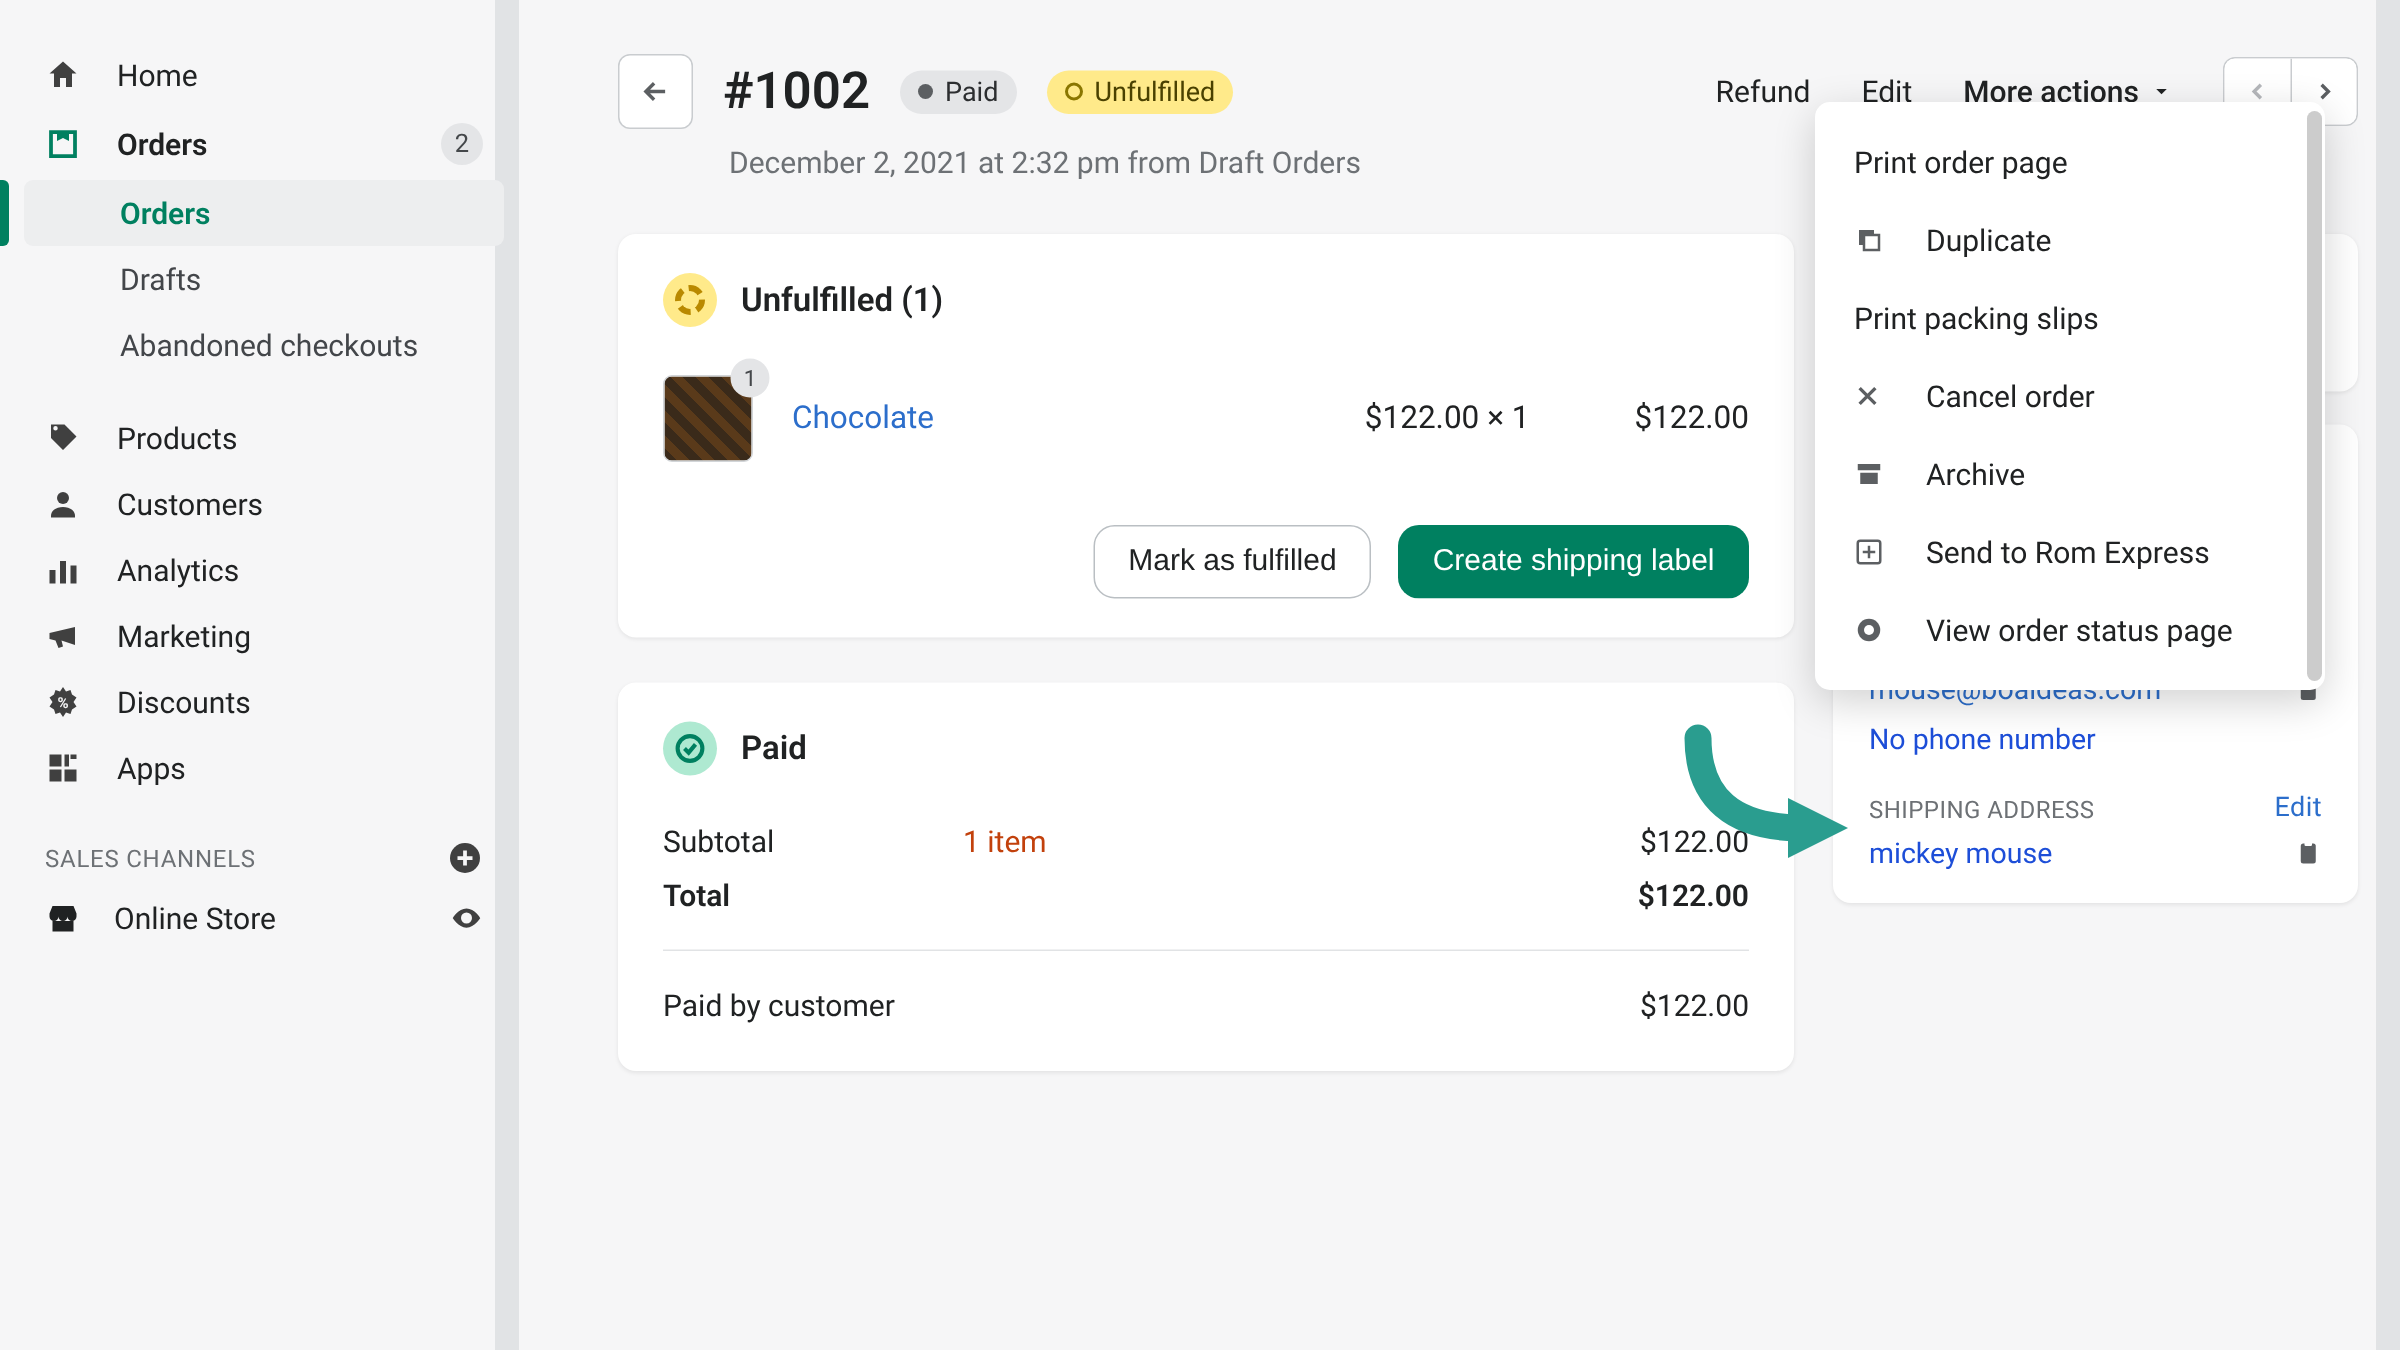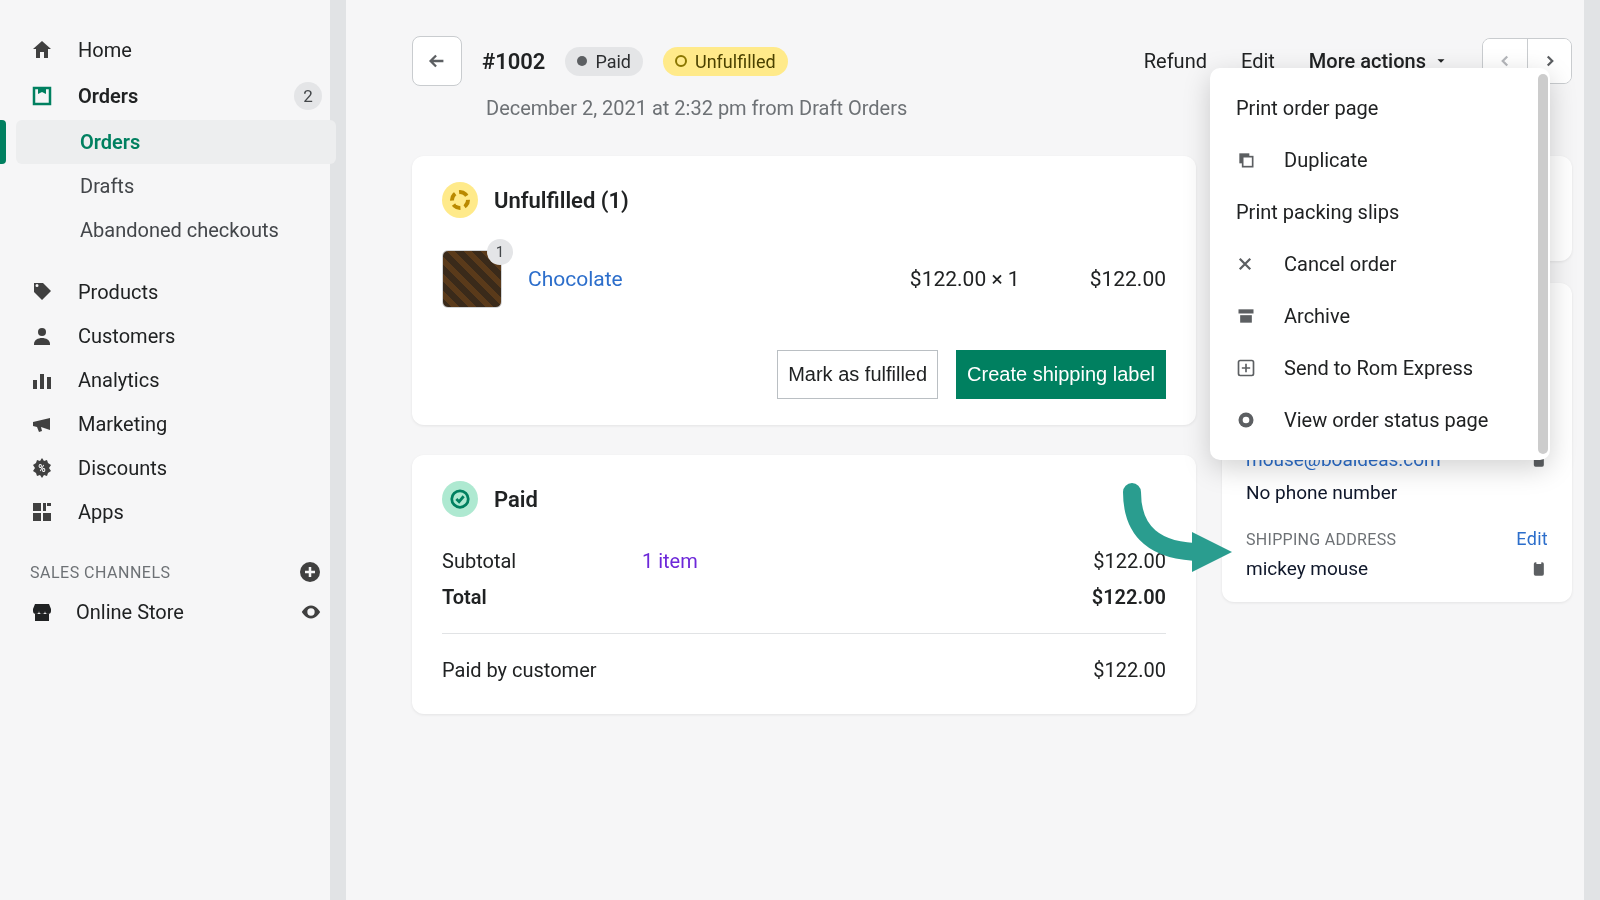--- a/index.html
+++ b/index.html
@@ -73,21 +73,21 @@
     position:absolute; right:0; top:0; bottom:0; width:16px; background:#e1e3e5;
   }
   .order-header {
     display:flex; align-items:center; gap:20px;
   }
   .back-btn {
     width:50px; height:50px; border:1px solid #c9cccf; border-radius:8px;
     display:flex; align-items:center; justify-content:center;
     background:#fff; cursor:pointer;
   }
-  .order-title { font-size:22px; font-weight:600; }
+  .order-title { font-size:34px; font-weight:600; }
   .pill {
     display:inline-flex; align-items:center; gap:8px;
     padding:4px 12px; border-radius:16px; font-size:18px;
   }
   .pill.paid { background:#e4e5e7; color:#2c2e30; }
   .pill.paid .dot { width:10px; height:10px; border-radius:50%; background:#5c5f62;}
   .pill.unful { background:#ffea8a; color:#4a4100; }
   .pill.unful .ring { width:12px; height:12px; border:2px solid #8a7600; border-radius:50%; }
   .header-actions {
     margin-left:auto; display:flex; align-items:center; gap:34px;
@@ -114,34 +114,34 @@
   .status-icon.unful { background:#ffea8a; }
   .status-icon.unful .ring { width:20px; height:20px; border:4px dashed #b98900; border-radius:50%; }
   .status-icon.paid { background:#aee9d1; }
   .status-icon.paid svg { color:#008060;}
   .line-row { display:flex; align-items:center; gap:26px; padding:6px 0;}
   .thumb { width:60px; height:58px; border:1px solid #d2d5d8; border-radius:6px; background:repeating-linear-gradient(45deg,#3a2a1a,#3a2a1a 6px,#5a3a1a 6px,#5a3a1a 12px); position:relative;}
   .thumb-badge { position:absolute; top:-12px; right:-12px; width:26px; height:26px; border-radius:50%; background:#e4e5e7; display:flex; align-items:center; justify-content:center; font-size:15px; color:#44474a;}
   .prod-link { color:#2c6ecb; font-size:21px; cursor:pointer;}
   .line-price { margin-left:auto; display:flex; gap:70px; font-size:21px;}
   .card-actions { display:flex; justify-content:flex-end; gap:18px; margin-top:36px;}
-  .btn { padding:12px 10px; border-radius:0; font-size:20px; cursor:pointer; border:1px solid transparent;}
+  .btn { padding:12px 22px; border-radius:14px; font-size:20px; cursor:pointer; border:1px solid transparent;}
   .btn.secondary { background:#fff; border-color:#babfc3; color:#202223;}
   .btn.primary { background:#008060; color:#fff; font-weight:500;}
   .sum-row { display:flex; padding:6px 0; font-size:20px;}
   .sum-row .label { width:200px; color:#202223;}
-  .sum-row .mid { flex:1; color:#6d28d9;}
+  .sum-row .mid { flex:1; color:#c2410c;}
   .sum-row .val { color:#202223;}
   .sum-row.total .label, .sum-row.total .val { font-weight:600;}
   .hr { border:none; border-top:1px solid #e1e3e5; margin:18px 0;}
   
   .content-right { width:350px; display:flex; flex-direction:column; gap:22px;}
   .rcard { background:#fff; border-radius:12px; box-shadow:0 1px 3px rgba(0,0,0,.08); padding:22px 24px;}
   .rcard h3 { font-size:20px; font-weight:600; margin-bottom:14px;}
-  .rcard .muted { color:#0f172a; font-size:19px;}
+  .rcard .muted { color:#1d4ed8; font-size:19px;}
   .rcard a.link { color:#2c6ecb; font-size:19px; cursor:pointer; display:block;}
   .rcard .section-head { display:flex; justify-content:space-between; align-items:flex-end; font-size:16px; letter-spacing:0.3px; color:#6d7175; margin-top:24px; margin-bottom:8px;}
   .rcard .section-head a { color:#2c6ecb; font-size:18px; cursor:pointer;}
   .clip { color:#5c5f62; cursor:pointer;}
   
   .dropdown {
     position:absolute;
     top:68px; right:50px;
     width:340px;
     background:#fff;

